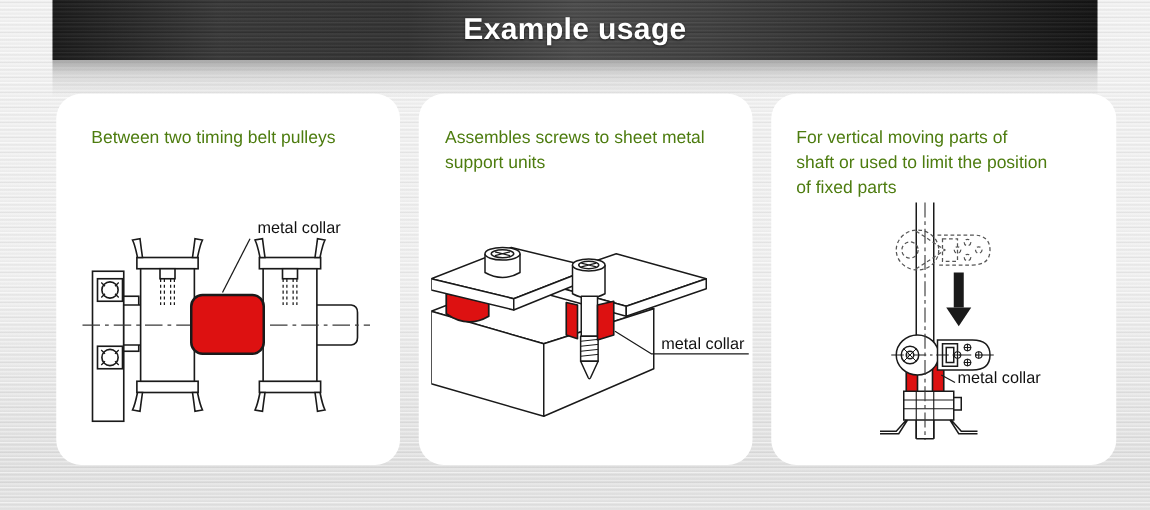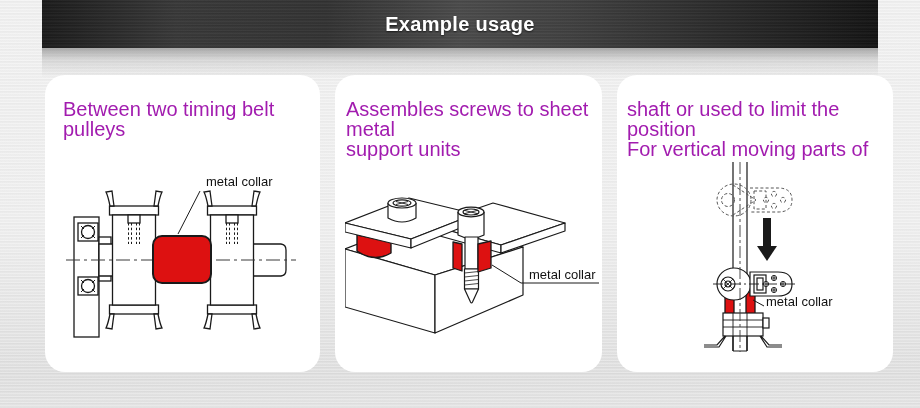--- a/index.html
+++ b/index.html
@@ -17,35 +17,35 @@
     position:absolute;left:42px;top:0;width:836px;height:48px;
     display:flex;align-items:center;justify-content:center;
     background:
       repeating-linear-gradient(180deg,
         rgba(255,255,255,0.06) 0px, rgba(255,255,255,0) 1px,
         rgba(0,0,0,0.16) 2px, rgba(255,255,255,0.05) 3px,
         rgba(0,0,0,0.08) 5px, rgba(255,255,255,0) 6px),
       linear-gradient(90deg,#1c1c1c 0%,#3a3a3a 16%,#343434 34%,#4d4d4d 50%,#424242 63%,#2b2b2b 82%,#151515 100%);
   }
   .header-title{
-    color:#ffffff;font-size:20px;font-weight:700;letter-spacing:0.3px;
+    color:#ffffff;font-size:24px;font-weight:700;letter-spacing:0.3px;
     text-shadow:0 1px 2px rgba(0,0,0,0.6);
   }
   .header-shadow{
     position:absolute;left:42px;top:48px;width:836px;height:30px;
     background:linear-gradient(180deg,rgba(110,110,110,0.55) 0%,rgba(150,150,150,0.28) 38%,rgba(200,200,200,0.0) 100%);
   }
   .panel{
     position:absolute;top:75px;height:297px;background:#ffffff;border-radius:20px;
   }
   #panel-1{left:45px;width:275px;}
   #panel-2{left:335px;width:267px;text-decoration:underline;}
   #panel-3{left:617px;width:276px;}
   .panel-text{
-    position:absolute;top:24px;font-size:20px;line-height:20px;color:#a21caf;
+    position:absolute;top:24px;font-size:14px;line-height:20px;color:#4d7c0f;margin-left:10px;
   }
   #panel-1 .panel-text{left:18px;width:245px;}
   #panel-2 .panel-text{left:11px;width:248px;}
   #panel-3 .panel-text{left:10px;width:258px;}
   .diagram{position:absolute;}
   #panel-1 .diagram{left:5px;top:85px;}
   #panel-2 .diagram{left:10px;top:90px;}
   #panel-3 .diagram{left:3px;top:85px;}
   svg text{font-family:"Liberation Sans", sans-serif;fill:#111;}
 </style>
@@ -166,22 +166,23 @@
         </g>
 
         <path d="M147,100 L176,118 L254,118" fill="none" stroke-width="1"></path>
       </g>
       <text x="184" y="114" font-size="13">metal collar</text>
     </svg>
   </div>
 
   <div class="panel" id="panel-3">
     <div class="panel-text">
+      <div>For vertical moving parts of</div>
       <div>shaft or used to limit the position</div>
-      <div>For vertical moving parts of</div>
+      <div>of fixed parts</div>
     </div>
     <svg class="diagram" width="270" height="212" viewBox="0 0 270 212">
       <g stroke="#1a1a1a" stroke-width="1.2" fill="#ffffff">
 
         <g>
           <rect x="113" y="2" width="14" height="189" stroke="none"></rect>
           <path d="M113,2 V191 M127,2 V191" fill="none"></path>
         </g>
 
         <g fill="none" stroke="#555" stroke-dasharray="3 2.2" stroke-width="1">

